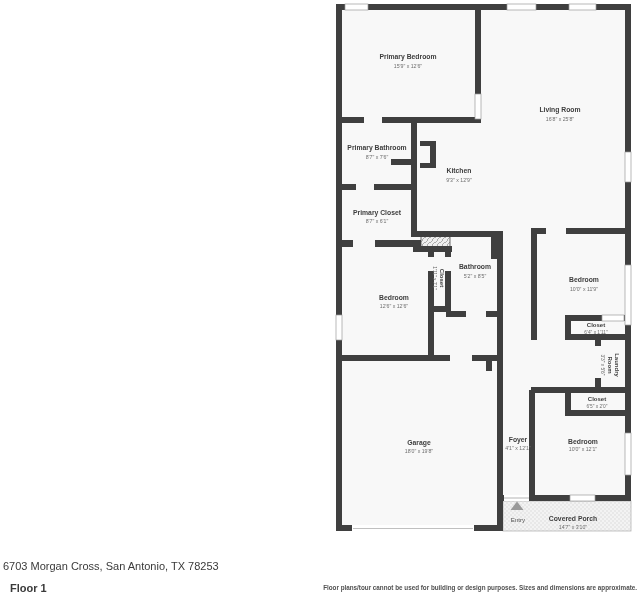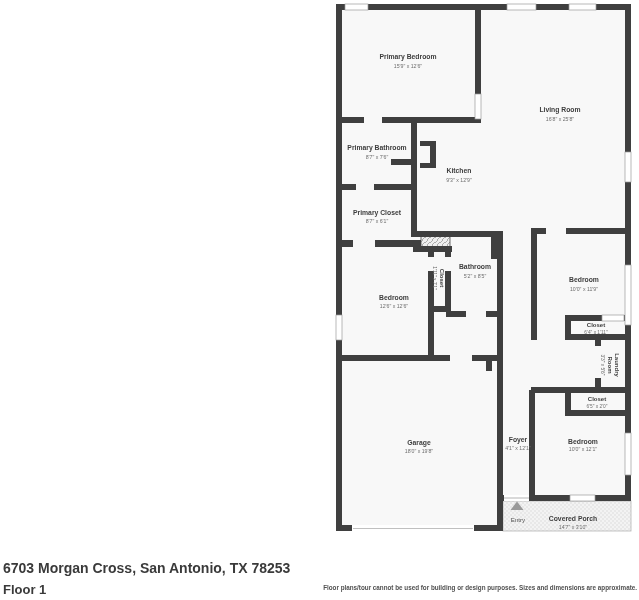--- a/index.html
+++ b/index.html
@@ -4,22 +4,22 @@
 <style>
   html,body{margin:0;padding:0;background:#ffffff;}
   body{width:639px;height:600px;position:relative;font-family:"Liberation Sans",sans-serif;overflow:hidden;}
   svg{position:absolute;top:0;left:0;}
   svg text{font-family:"Liberation Sans",sans-serif;fill:#3d3d3d;}
   .room-name{font-size:6.8px;font-weight:700;}
   .room-dims{font-size:5.2px;font-weight:400;fill:#6e6e6e;}
   .small-name{font-size:6px;font-weight:700;}
   .small-dims{font-size:4.8px;font-weight:400;fill:#6e6e6e;}
   .entry-name{font-size:6.2px;font-weight:400;fill:#555;}
-  .footer-address{position:absolute;left:3px;top:560px;font-size:14px;font-weight:700;color:#3a3a3a;}
-  .footer-floor{position:absolute;left:3px;top:582px;font-size:13px;font-weight:700;color:#3a3a3a;}
+  .footer-address{position:absolute;left:3px;top:560px;font-size:11px;font-weight:400;color:#3a3a3a;}
+  .footer-floor{position:absolute;left:10px;top:582px;font-size:11px;font-weight:700;color:#3a3a3a;}
   .footer-disclaimer{position:absolute;right:2px;top:584px;width:320px;text-align:right;font-size:6.3px;font-weight:700;color:#4f4f4f;}
 </style>
 </head>
 <body>
 
 <svg width="639" height="600" viewBox="0 0 639 600">
   <defs>
     <pattern id="porchDots" width="4" height="4" patternUnits="userSpaceOnUse">
       <rect width="4" height="4" fill="#f3f3f3"></rect>
       <circle cx="1" cy="1" r="0.7" fill="#d7d7d7"></circle>

